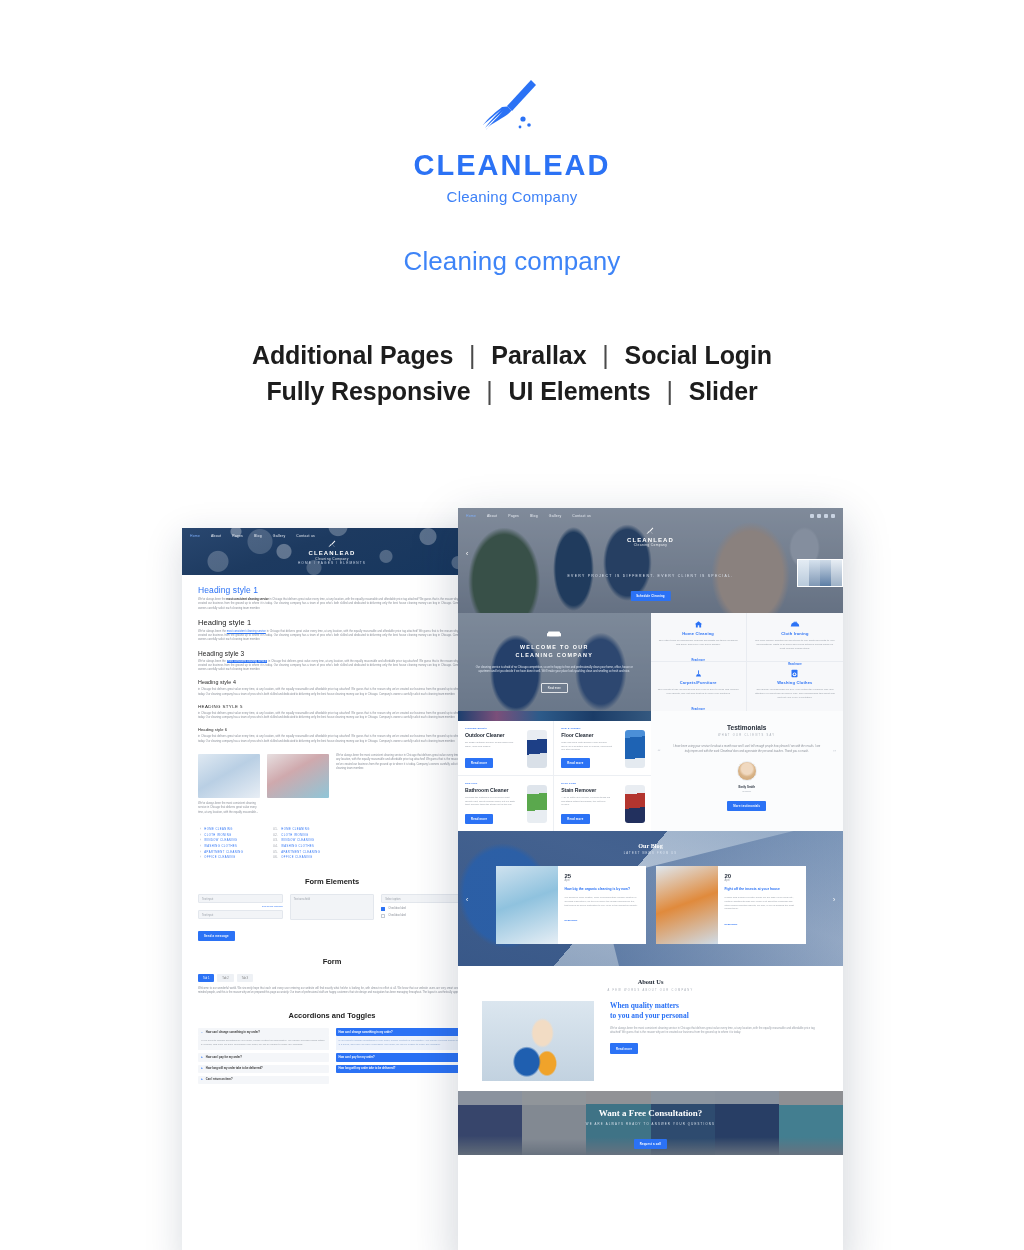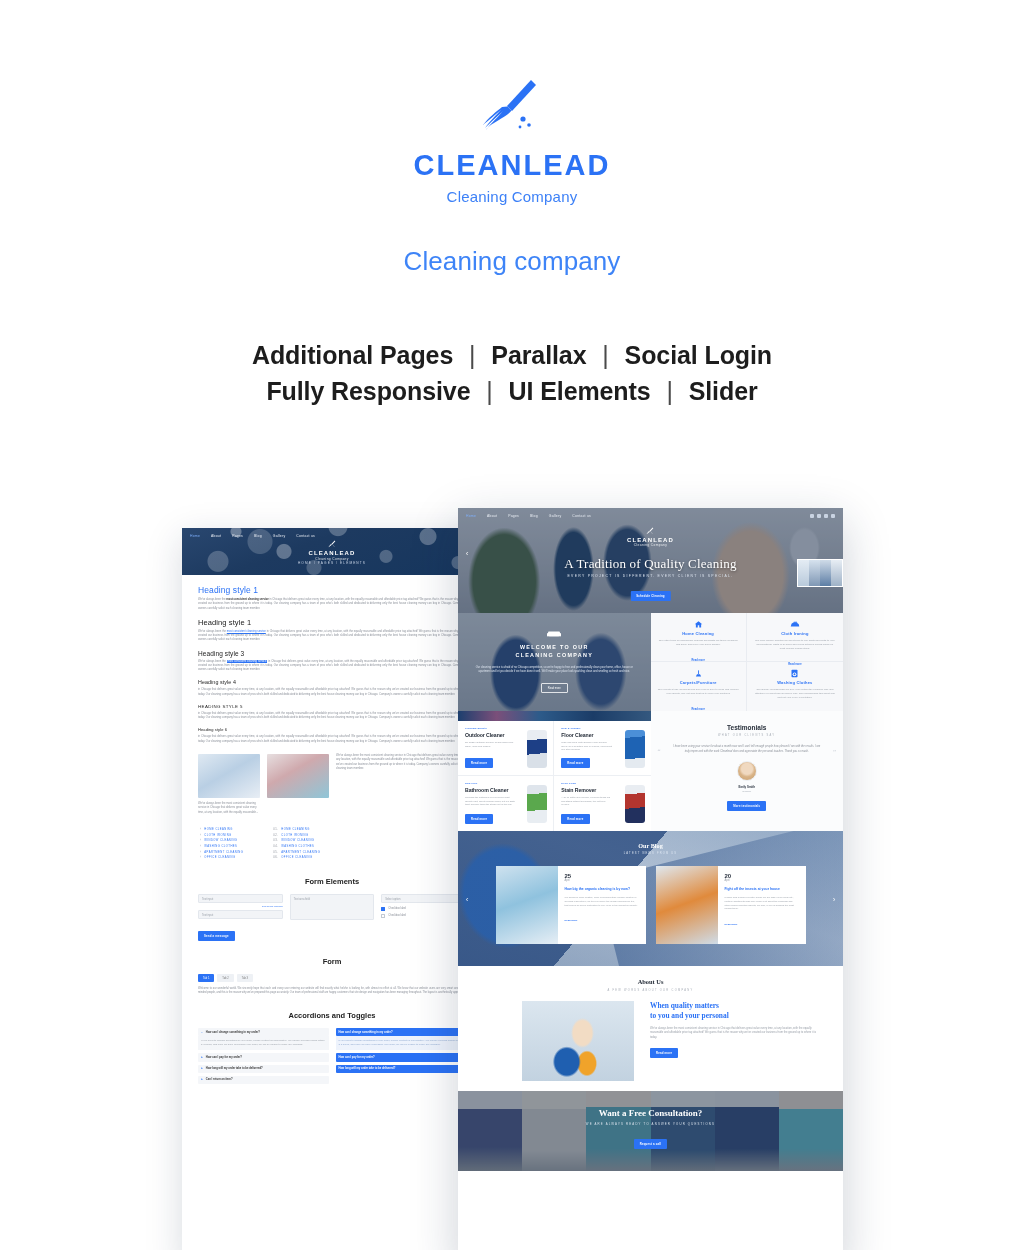--- a/index.html
+++ b/index.html
@@ -303,36 +303,36 @@
   .bcard .bd { font-size:6px; font-weight:700; color:#2b3340; line-height:1; }
   .bcard .bm { font-size:2.6px; color:#9aa0a9; }
   .bcard .bh { font-size:3.4px; color:#2B72F5; font-weight:700; line-height:1.45; margin-top:5px; }
   .bcard .bp { font-size:2.4px; line-height:1.6; color:#9aa0a9; margin-top:4px; }
   .bcard .br { font-size:2.5px; color:#2B72F5; font-weight:700; margin-top:4px; display:inline-block; }
   .blog .arrow { color:#fff; z-index:6; }
 
   .about { background:#fff; padding:12px 0 10px; }
   .about .at { text-align:center; font-size:6.4px; font-weight:700; color:#1f2733; font-family:"Liberation Serif", serif; }
   .about .as { text-align:center; font-size:2.6px; letter-spacing:1.3px; color:#a6acb6; margin-top:4px; }
-  .about .row { display:flex; gap:16px; padding:0 24px; margin-top:9px;margin-left:40px; }
+  .about .row { display:flex; gap:16px; padding:0 24px; margin-top:9px; }
   .about .aimg {
     width:112px; height:80px;
     background:
       radial-gradient(ellipse 26px 34px at 54% 40%, #f2dcc4 0 36%, transparent 44%),
       radial-gradient(ellipse 20px 22px at 40% 76%, #1f5fb0 0 60%, transparent 70%),
       radial-gradient(ellipse 14px 18px at 58% 78%, #f0a32a 0 62%, transparent 72%),
       linear-gradient(180deg,#dbe6ef,#c2d2e0);
   }
   .about .acol { flex:1; }
   .about .ah { font-size:7.4px; color:#2B72F5; font-weight:700; line-height:1.32; font-family:"Liberation Serif", serif; }
   .about .ap { font-size:2.7px; line-height:1.68; color:#9aa0a9; margin-top:6px; }
   .about .btn-blue { margin-top:7px; }
 
   .cta {
-    position:relative; height:80px; overflow:hidden;
+    position:relative; height:64px; overflow:hidden;
     background:linear-gradient(180deg,#c9ced5,#b6bdc6);
   }
   .cta .people { position:absolute; inset:0; display:flex; }
   .cta .people i { flex:1; display:block; }
   .cta .veil { position:absolute; inset:0; background:rgba(46,58,76,.46); }
   .cta .ct { position:relative; z-index:3; text-align:center; padding-top:17px; color:#fff; font-size:9px; font-weight:700; font-family:"Liberation Serif", serif; }
   .cta .cs { position:relative; z-index:3; text-align:center; color:#dde4ee; font-size:2.8px; letter-spacing:1.2px; margin-top:4px; }
   .cta .cb { position:relative; z-index:3; text-align:center; margin-top:5px; }
 </style>
 </head>
@@ -585,21 +585,20 @@
             <path d="M52 2 L57 7 L33 33 L28 28 Z"></path>
             <path d="M28.5 28.5 L32.5 32.5 C26 38 14 45 6 52 C10 44 18 36 23 29 Z"></path>
             <circle cx="44" cy="41" r="2.6"></circle>
               <circle cx="50" cy="47" r="1.8"></circle>
           </g>
         </svg>
         <div class="hn">CLEANLEAD</div>
         <div class="hs">Cleaning Company</div>
       </div>
 
-      <div class="slide-t">A Tradition of Quality Cleaning</div>
       <div class="slide-s">EVERY PROJECT IS DIFFERENT.  EVERY CLIENT IS SPECIAL.</div>
       <div class="slide-b">
         <span class="btn-blue">Schedule Cleaning</span>
       </div>
 
       <div class="arrow lf">‹</div>
       <div class="thumb-strip">
         <i style="background:linear-gradient(180deg,#e4ecf4,#b9cadb)"></i>
         <i style="background:linear-gradient(180deg,#d6e2ee,#7f97b4)"></i>
         <i style="background:linear-gradient(180deg,#cfdbe8,#5d7ea5)"></i>

